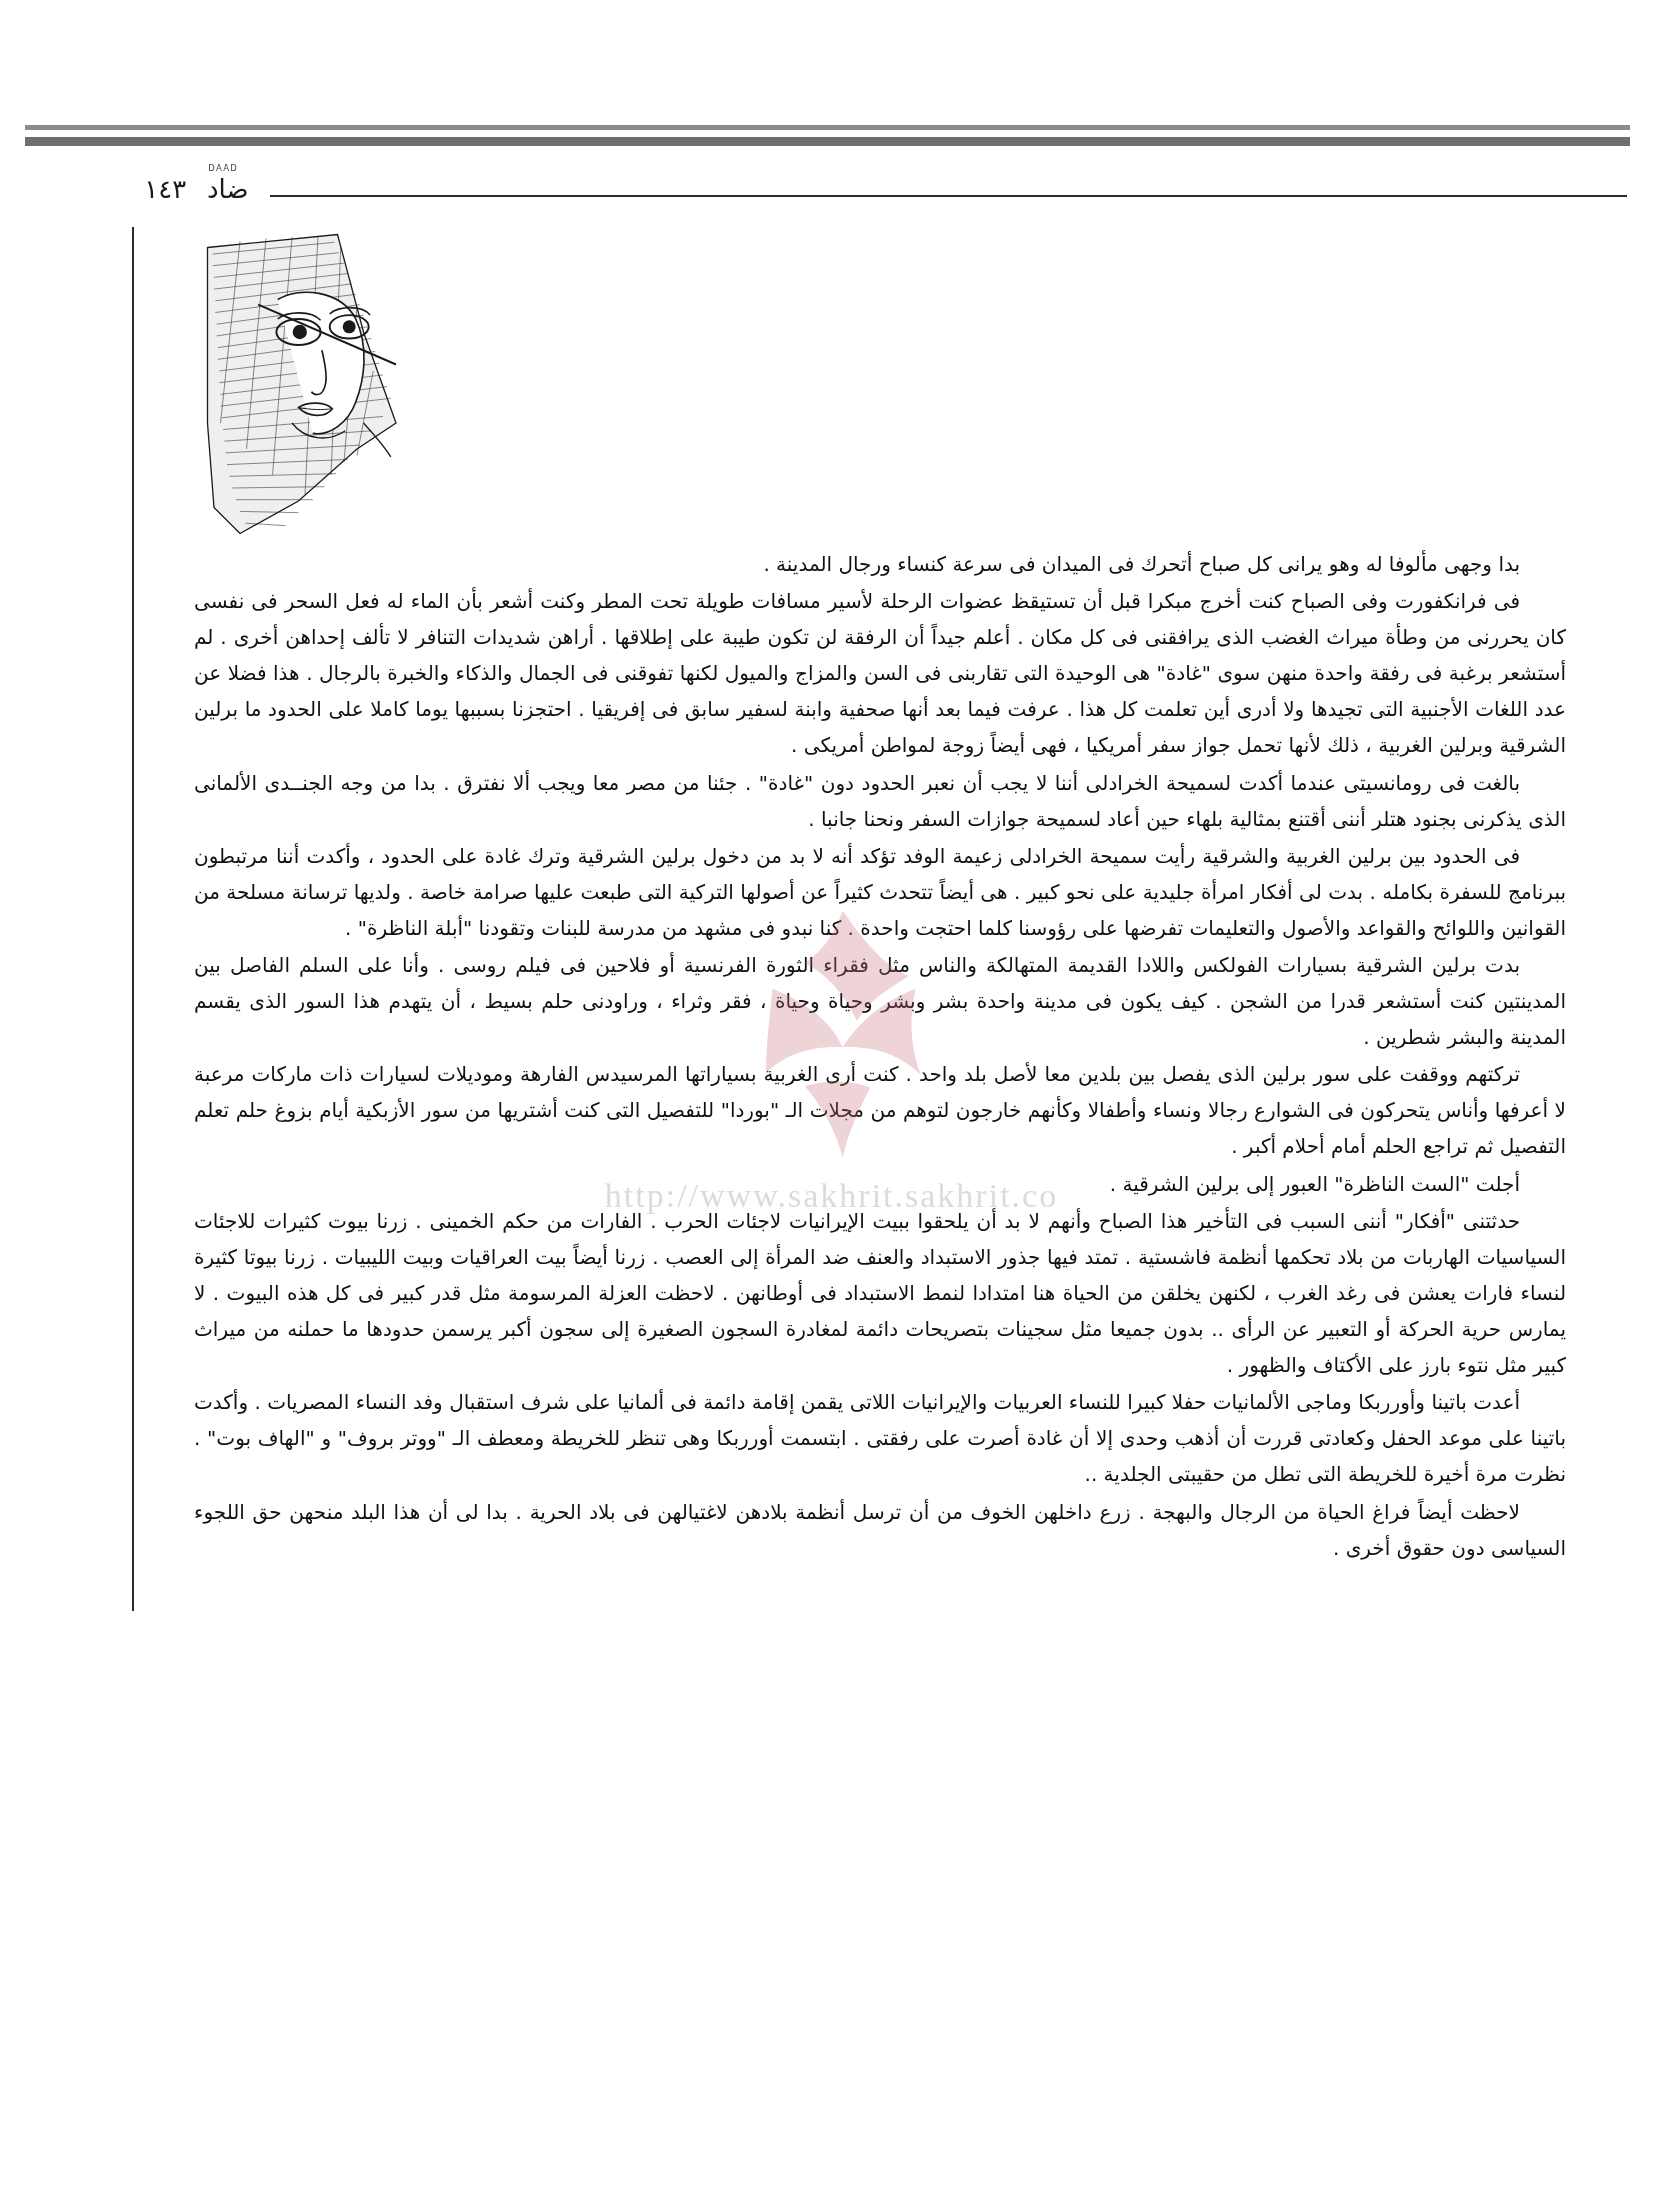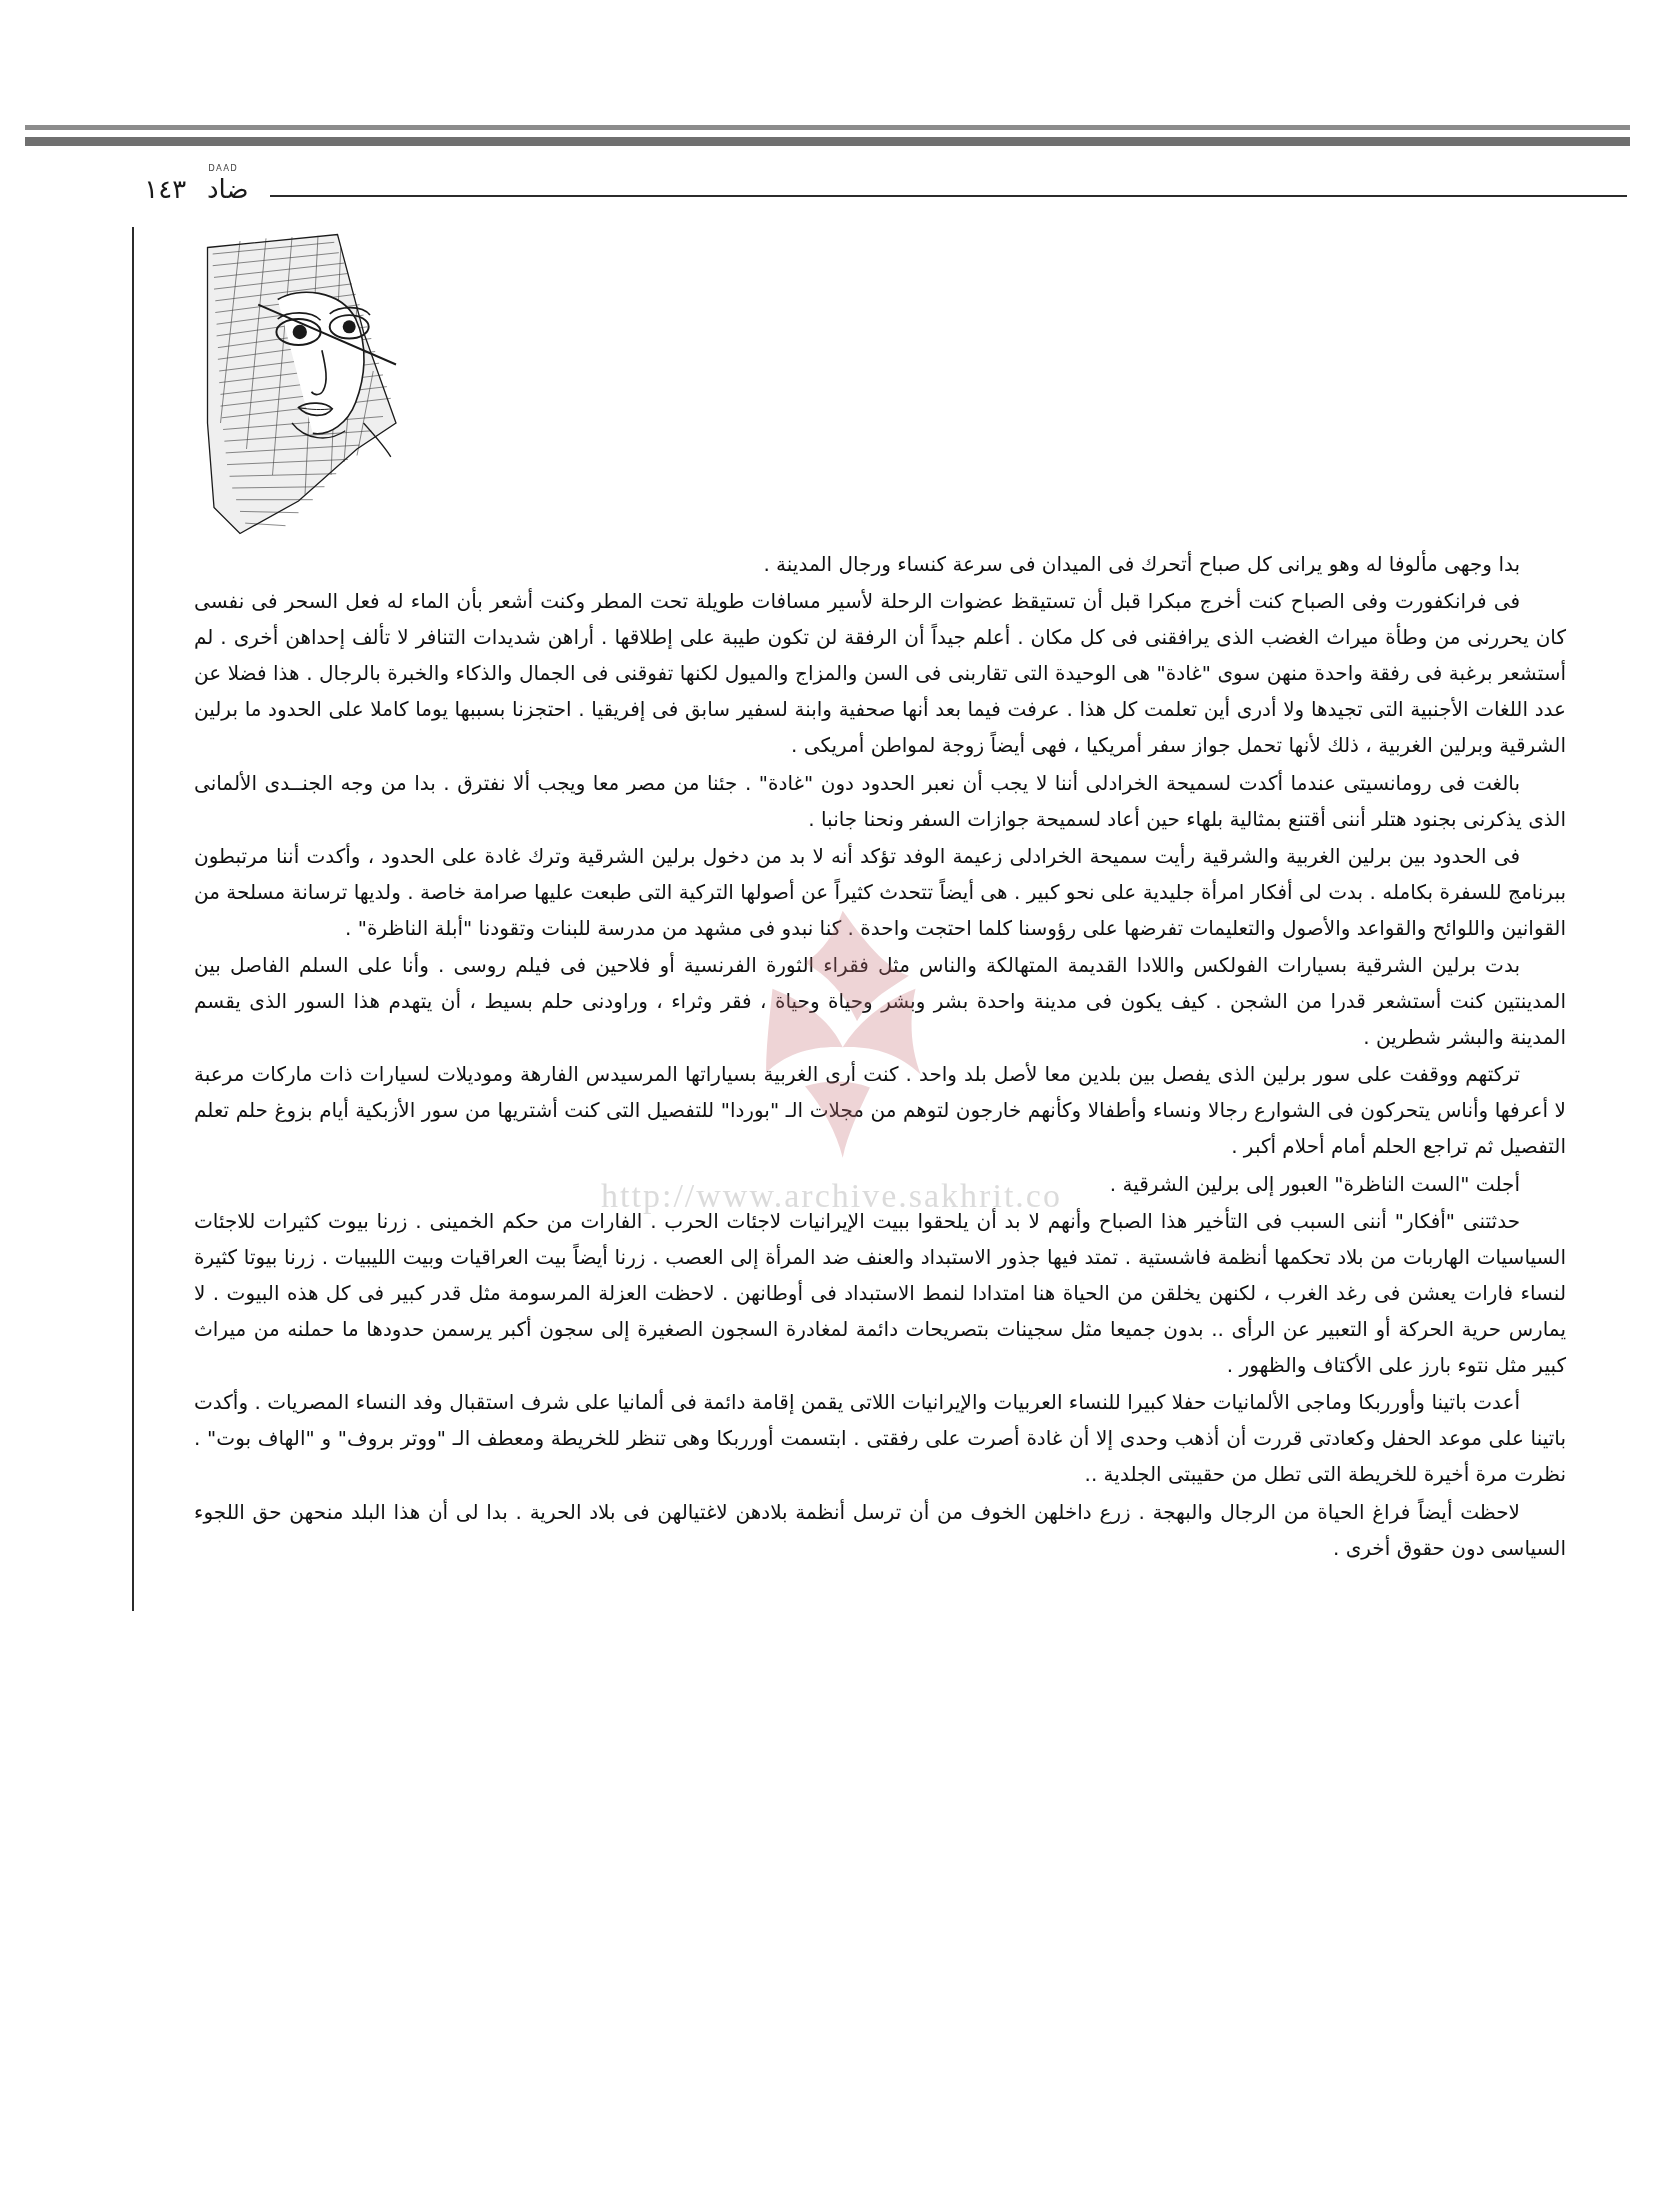--- a/index.html
+++ b/index.html
@@ -261,21 +261,21 @@
   <div class="wm-leaf">
     <svg width="338" height="280" viewBox="0 0 520 430" xmlns="http://www.w3.org/2000/svg">
       <g fill="#c8727a">
         <path d="M258 30 C300 90 330 120 360 130 C330 150 300 165 280 200 C262 160 236 130 200 110 C228 92 246 64 258 30 Z"></path>
         <path d="M150 150 C200 170 240 200 258 240 C210 238 170 250 140 280 C140 236 146 190 150 150 Z"></path>
         <path d="M370 150 C360 195 362 240 378 282 C344 250 304 238 258 240 C284 198 324 168 370 150 Z"></path>
         <path d="M200 300 C232 290 268 290 300 302 C282 340 266 372 258 410 C248 370 228 334 200 300 Z"></path>
       </g>
     </svg>
   </div>
-  <div class="wm-url">http://www.archive.sakhrit.co</div>
+  <div class="wm-url">http://www.sakhrit.sakhrit.co</div>
 
   <div class="body-text">
     <p>بدا وجهى مألوفا له وهو يرانى كل صباح أتحرك فى الميدان فى سرعة كنساء ورجال المدينة .</p>
     <p>فى فرانكفورت وفى الصباح كنت أخرج مبكرا قبل أن تستيقظ عضوات الرحلة لأسير مسافات طويلة تحت المطر وكنت أشعر بأن الماء له فعل السحر فى نفسى كان يحررنى من وطأة ميراث الغضب الذى يرافقنى فى كل مكان . أعلم جيداً أن الرفقة لن تكون طيبة على إطلاقها . أراهن شديدات التنافر لا تألف إحداهن أخرى . لم أستشعر برغبة فى رفقة واحدة منهن سوى "غادة" هى الوحيدة التى تقاربنى فى السن والمزاج والميول لكنها تفوقنى فى الجمال والذكاء والخبرة بالرجال . هذا فضلا عن عدد اللغات الأجنبية التى تجيدها ولا أدرى أين تعلمت كل هذا . عرفت فيما بعد أنها صحفية وابنة لسفير سابق فى إفريقيا . احتجزنا بسببها يوما كاملا على الحدود ما برلين الشرقية وبرلين الغربية ، ذلك لأنها تحمل جواز سفر أمريكيا ، فهى أيضاً زوجة لمواطن أمريكى .</p>
     <p>بالغت فى رومانسيتى عندما أكدت لسميحة الخرادلى أننا لا يجب أن نعبر الحدود دون "غادة" . جئنا من مصر معا ويجب ألا نفترق . بدا من وجه الجنــدى الألمانى الذى يذكرنى بجنود هتلر أننى أقتنع بمثالية بلهاء حين أعاد لسميحة جوازات السفر ونحنا جانبا .</p>
     <p>فى الحدود بين برلين الغربية والشرقية رأيت سميحة الخرادلى زعيمة الوفد تؤكد أنه لا بد من دخول برلين الشرقية وترك غادة على الحدود ، وأكدت أننا مرتبطون ببرنامج للسفرة بكامله . بدت لى أفكار امرأة جليدية على نحو كبير . هى أيضاً تتحدث كثيراً عن أصولها التركية التى طبعت عليها صرامة خاصة . ولديها ترسانة مسلحة من القوانين واللوائح والقواعد والأصول والتعليمات تفرضها على رؤوسنا كلما احتجت واحدة . كنا نبدو فى مشهد من مدرسة للبنات وتقودنا "أبلة الناظرة" .</p>
     <p>بدت برلين الشرقية بسيارات الفولكس واللادا القديمة المتهالكة والناس مثل فقراء الثورة الفرنسية أو فلاحين فى فيلم روسى . وأنا على السلم الفاصل بين المدينتين كنت أستشعر قدرا من الشجن . كيف يكون فى مدينة واحدة بشر وبشر وحياة وحياة ، فقر وثراء ، وراودنى حلم بسيط ، أن يتهدم هذا السور الذى يقسم المدينة والبشر شطرين .</p>
     <p>تركتهم ووقفت على سور برلين الذى يفصل بين بلدين معا لأصل بلد واحد . كنت أرى الغربية بسياراتها المرسيدس الفارهة وموديلات لسيارات ذات ماركات مرعبة لا أعرفها وأناس يتحركون فى الشوارع رجالا ونساء وأطفالا وكأنهم خارجون لتوهم من مجلات الـ "بوردا" للتفصيل التى كنت أشتريها من سور الأزبكية أيام بزوغ حلم تعلم التفصيل ثم تراجع الحلم أمام أحلام أكبر .</p>
     <p>أجلت "الست الناظرة" العبور إلى برلين الشرقية .</p>
     <p>حدثتنى "أفكار" أننى السبب فى التأخير هذا الصباح وأنهم لا بد أن يلحقوا ببيت الإيرانيات لاجئات الحرب . الفارات من حكم الخمينى . زرنا بيوت كثيرات للاجئات السياسيات الهاربات من بلاد تحكمها أنظمة فاشستية . تمتد فيها جذور الاستبداد والعنف ضد المرأة إلى العصب . زرنا أيضاً بيت العراقيات وبيت الليبيات . زرنا بيوتا كثيرة لنساء فارات يعشن فى رغد الغرب ، لكنهن يخلقن من الحياة هنا امتدادا لنمط الاستبداد فى أوطانهن . لاحظت العزلة المرسومة مثل قدر كبير فى كل هذه البيوت . لا يمارس حرية الحركة أو التعبير عن الرأى .. بدون جميعا مثل سجينات بتصريحات دائمة لمغادرة السجون الصغيرة إلى سجون أكبر يرسمن حدودها ما حملنه من ميراث كبير مثل نتوء بارز على الأكتاف والظهور .</p>

